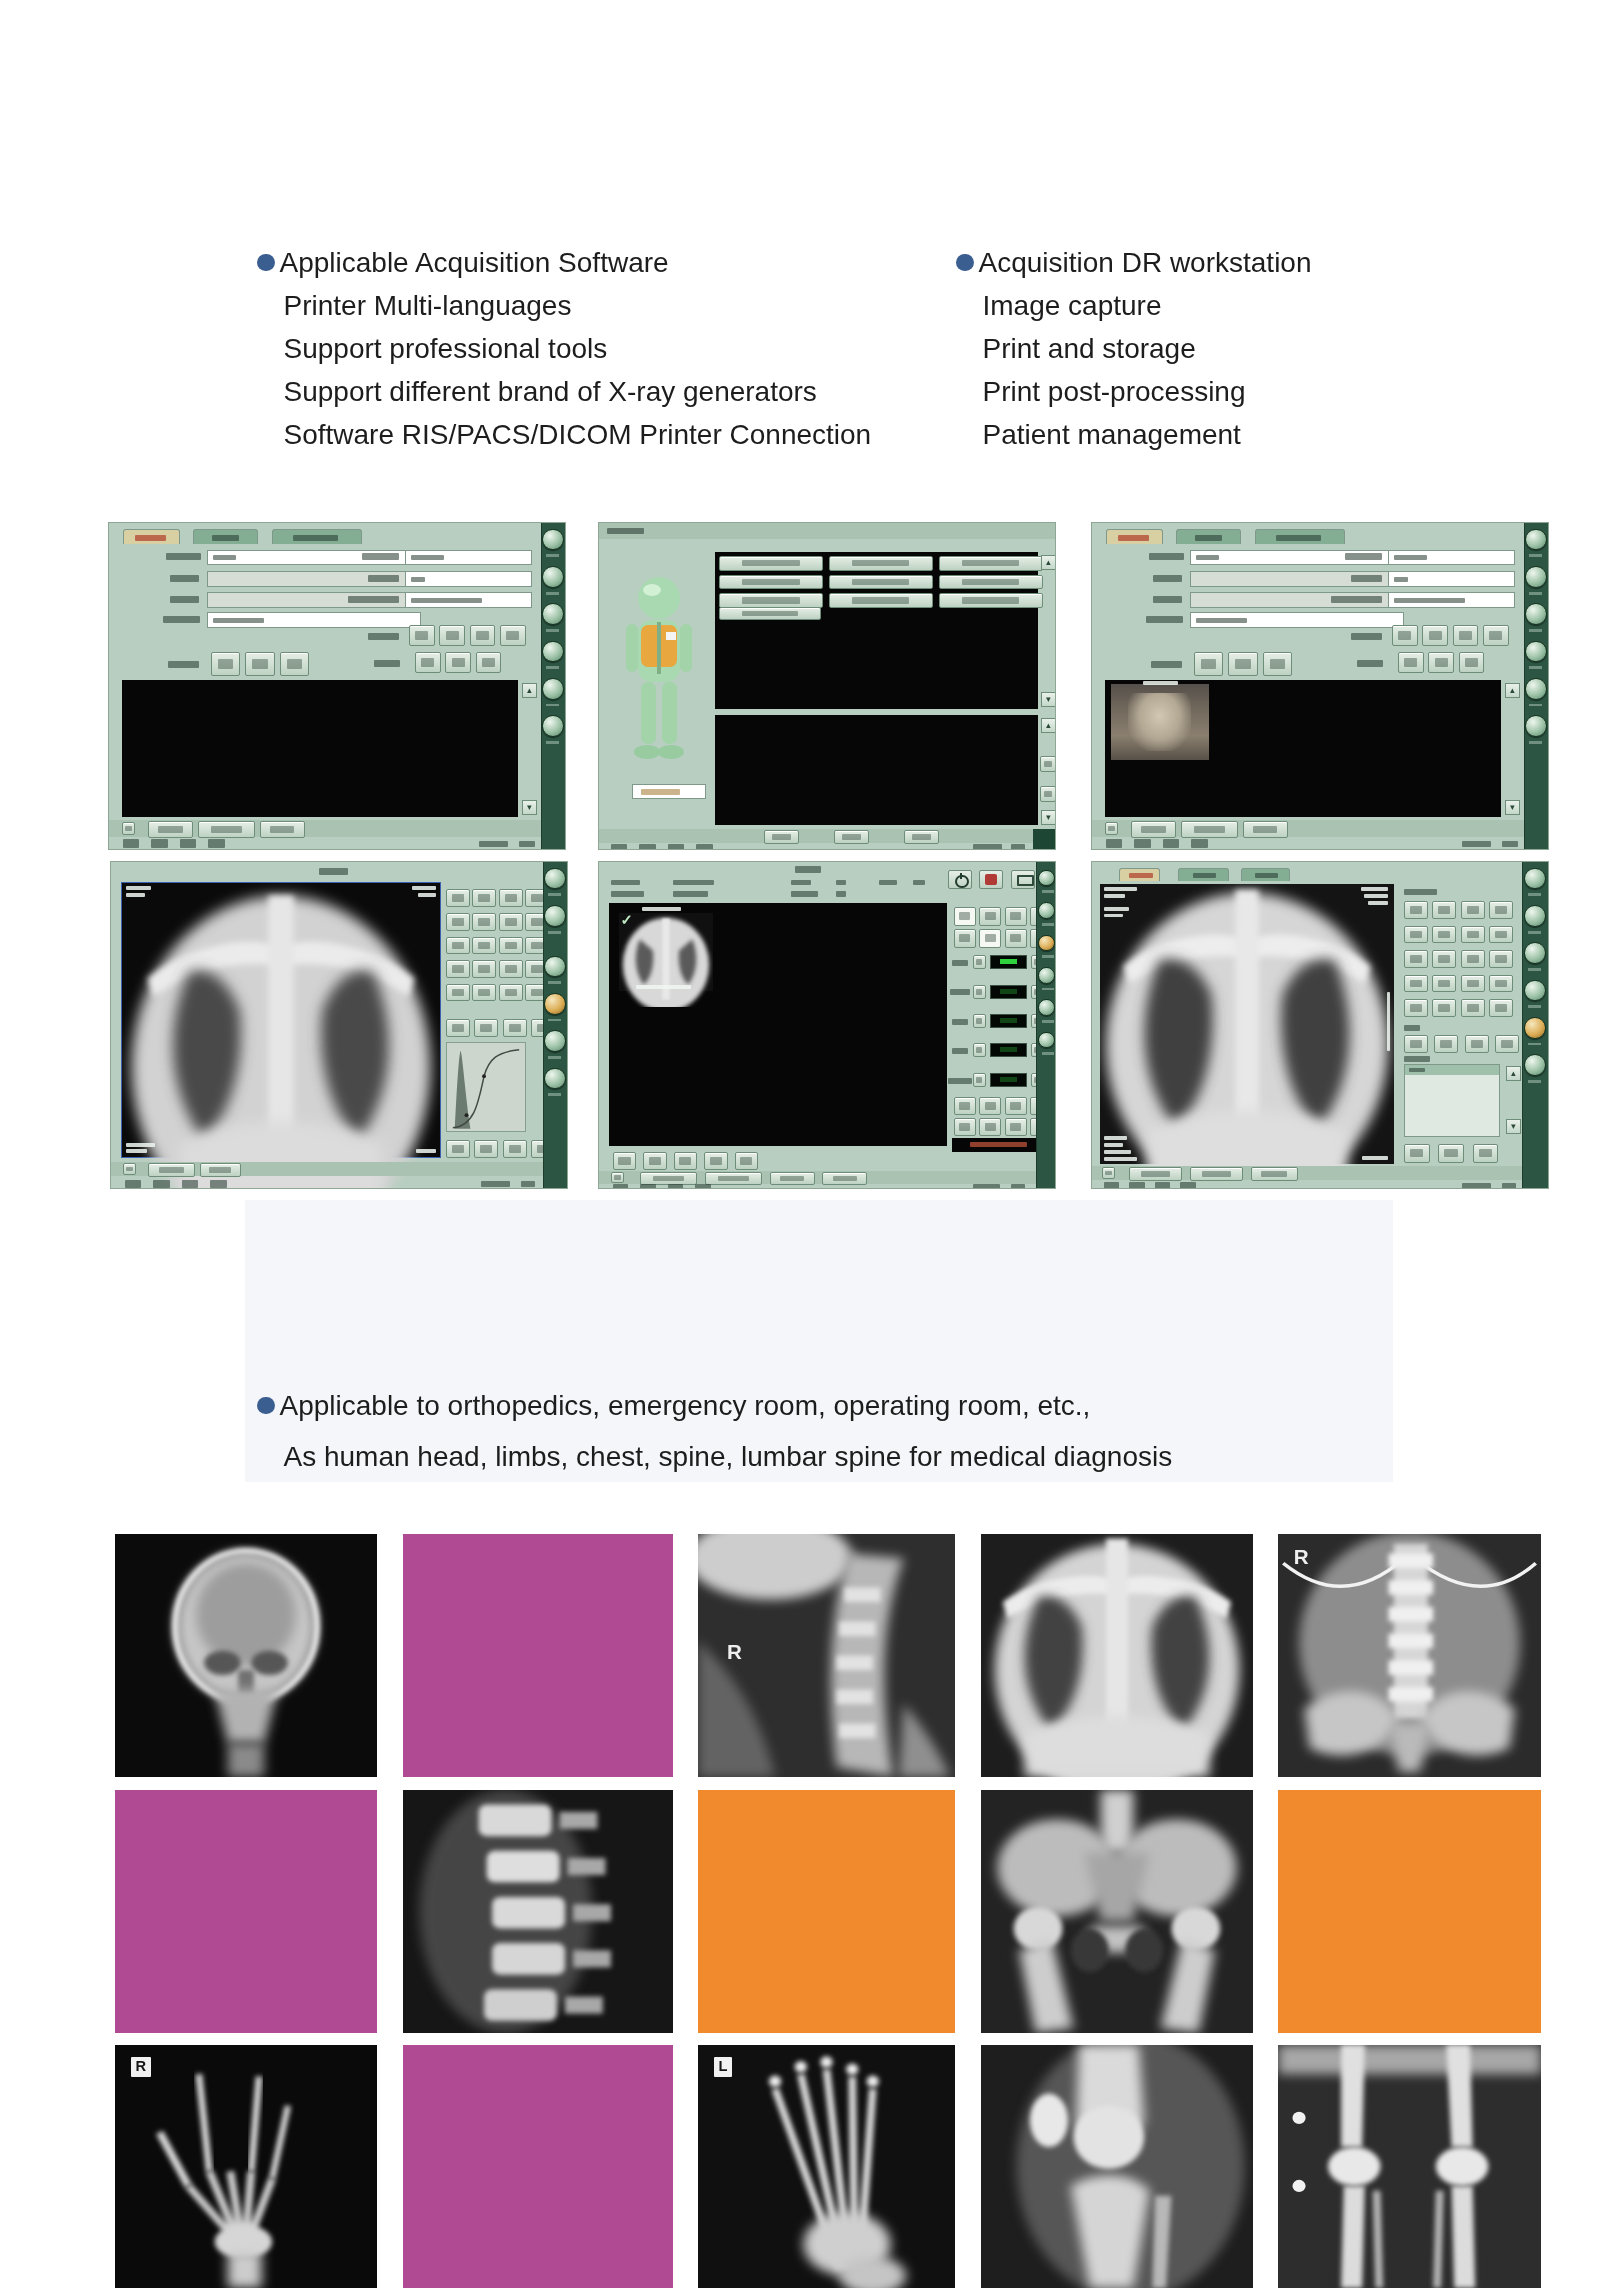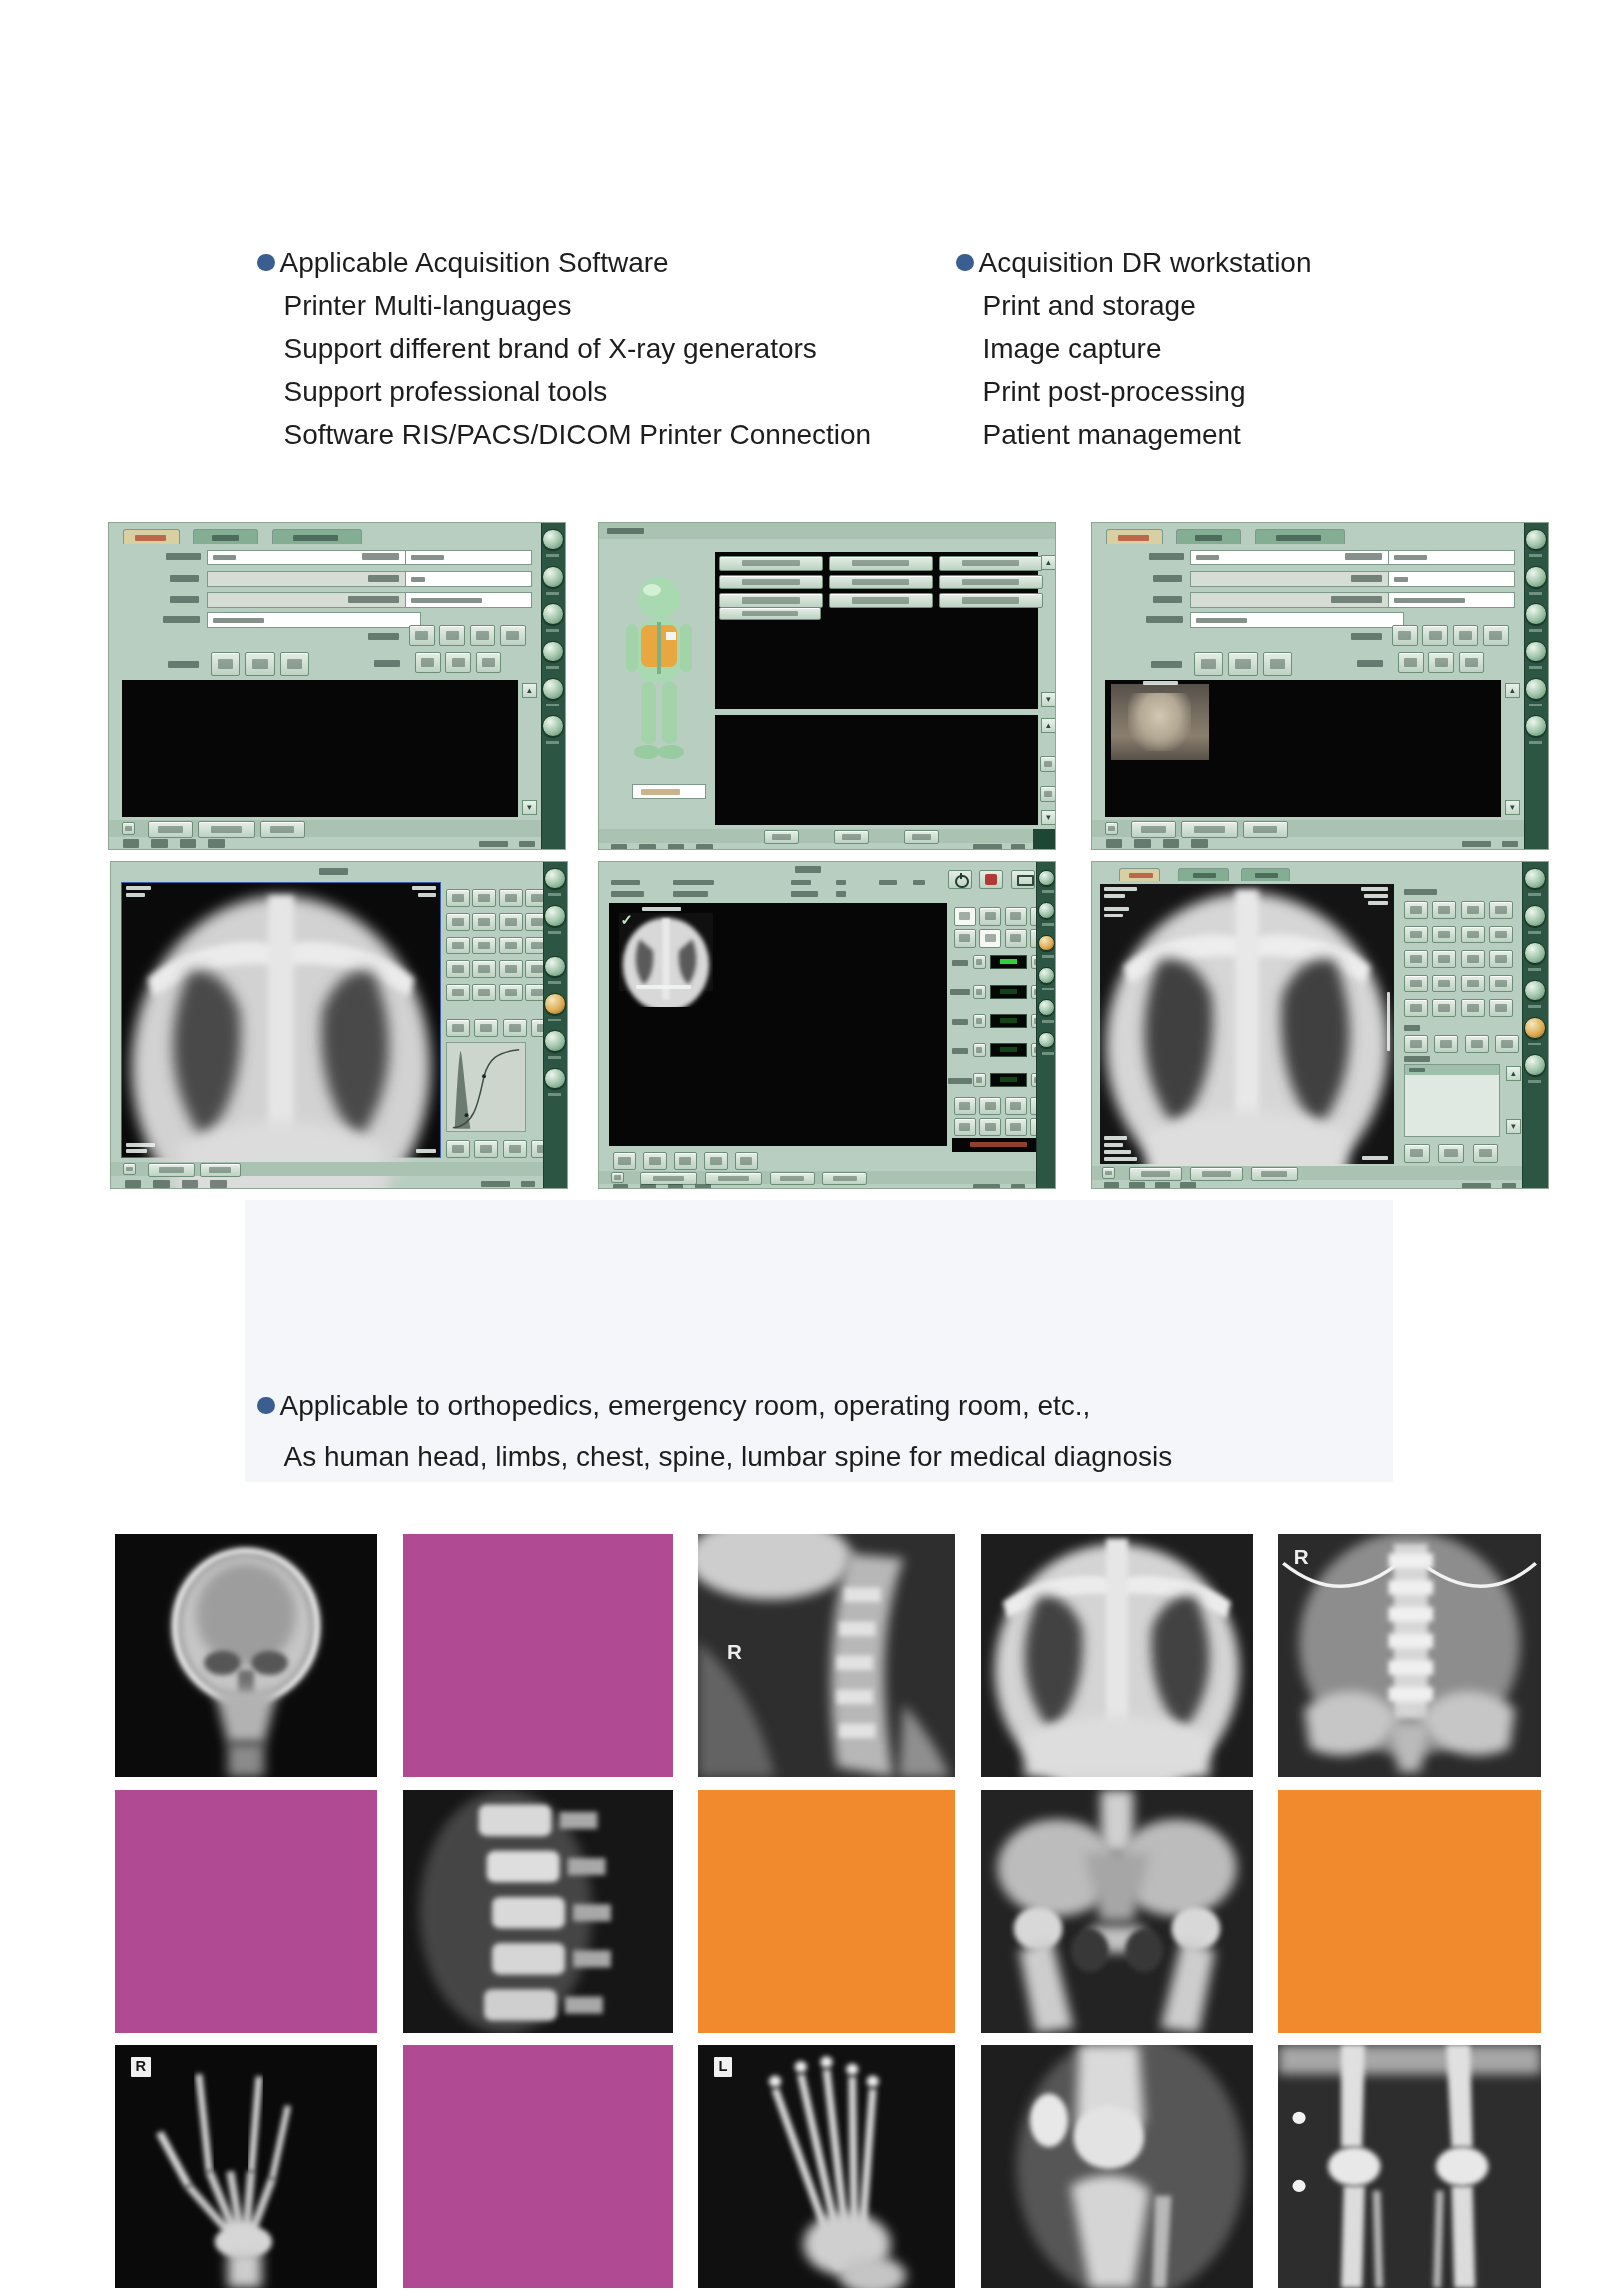--- a/index.html
+++ b/index.html
@@ -82,32 +82,32 @@
   </svg>
 
 <div id="page">
 
   <div class="feat" style="left:257px;top:241px">
     <div class="title-row">
       <span class="bullet"></span>
       <span>Applicable Acquisition Software</span>
     </div>
     <div class="item">Printer Multi-languages</div>
+    <div class="item">Support professional tools</div>
     <div class="item">Support different brand of X-ray generators</div>
-    <div class="item">Support professional tools</div>
     <div class="item">Software RIS/PACS/DICOM Printer Connection</div>
   </div>
 
   <div class="feat" style="left:956px;top:241px">
     <div class="title-row">
       <span class="bullet"></span>
       <span>Acquisition DR workstation</span>
     </div>
+    <div class="item">Image capture</div>
     <div class="item">Print and storage</div>
-    <div class="item">Image capture</div>
     <div class="item">Print post-processing</div>
     <div class="item">Patient management</div>
   </div>
 
   <div class="shot" style="left:108px;top:522px">
     <div class="abs tab act" style="left:13.7px;top:5.9px;width:57px;height:14.7px">
         <span class="abs sm rd" style="left:11.8px;top:4.9px;width:31px;height:5.9px"></span>
       </div>
     <div class="abs tab grn" style="left:84px;top:5.9px;width:65px;height:14.7px">
         <span class="abs sm" style="left:17.6px;top:4.9px;width:27.4px;height:5.9px"></span>

